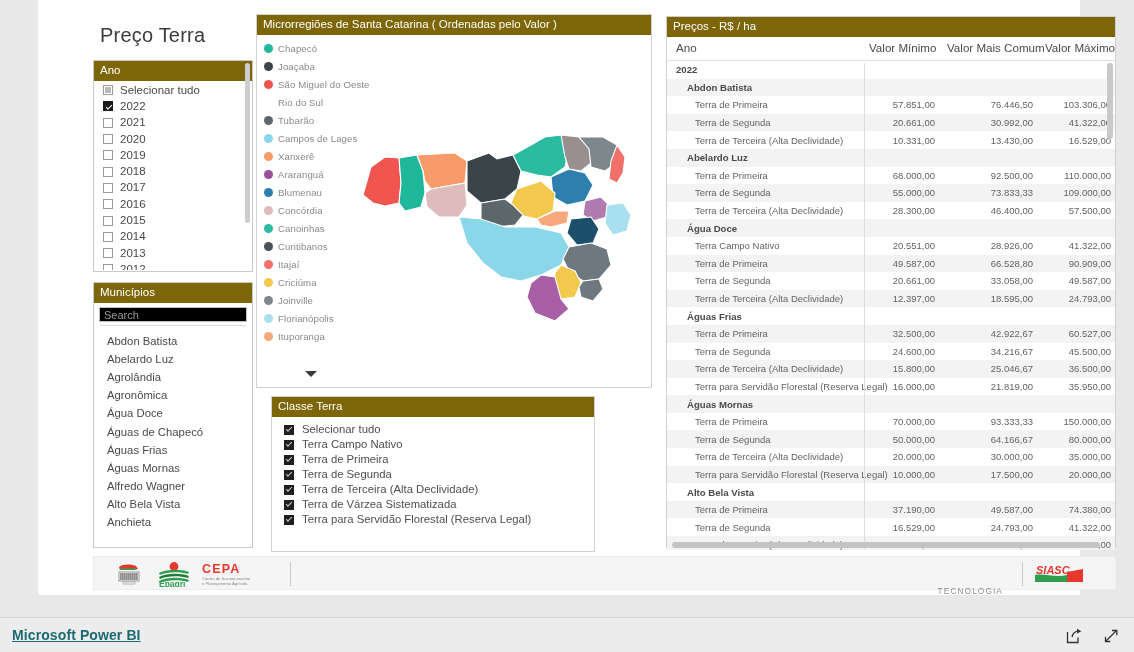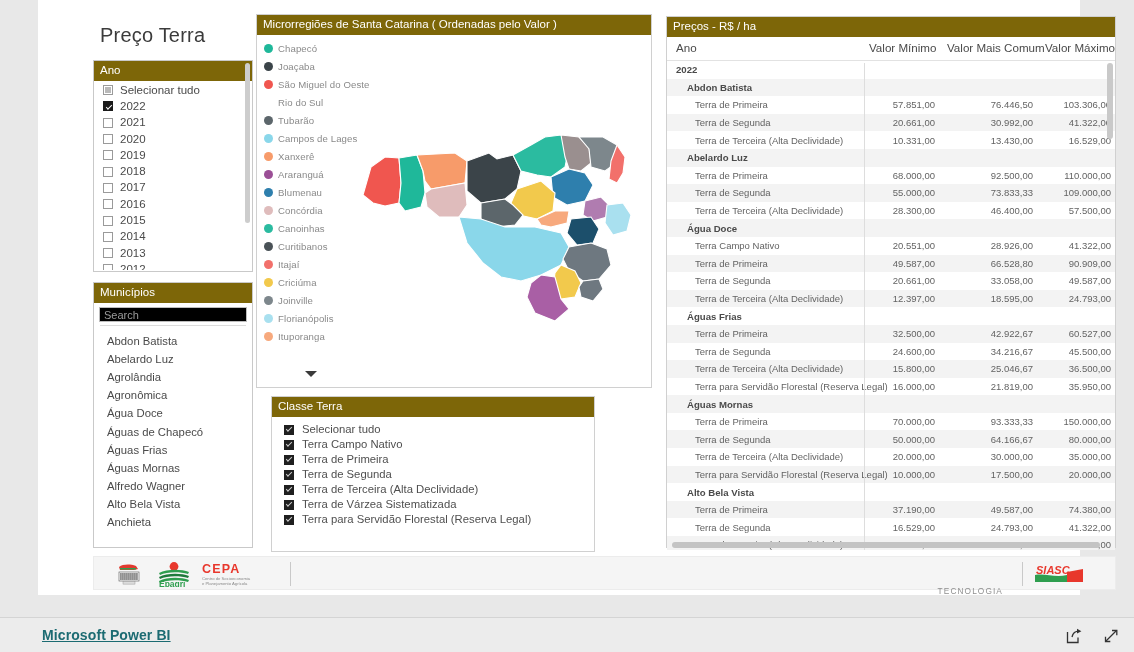--- a/index.html
+++ b/index.html
@@ -130,21 +130,21 @@
   .tecno{position:absolute;right:112px;top:29px;font-size:8.3px;color:#8f8f8f;letter-spacing:1.1px;}
   .siasc{position:absolute;right:28px;top:6px;}
 
   
   .statusbar{position:absolute;left:0;top:595px;width:1134px;height:22px;background:#e8e8e8;}
 
   
   .pbibar{position:absolute;left:0;top:617px;width:1134px;height:35px;background:#ececec;border-top:1px solid #d4d4d4;}
   .pbi-link{
     position:absolute;left:12px;top:9px;font-size:14px;color:#1c6b72;
-    font-weight:bold;letter-spacing:.1px;margin-left:30px;
+    font-weight:bold;letter-spacing:.1px;
   }
   .pbi-icons{position:absolute;right:14px;top:10px;display:flex;gap:20px;align-items:center;}
   svg{display:block;}
 </style>
 </head>
 <body>
 
 <div class="app">
 
   <div class="canvas">

